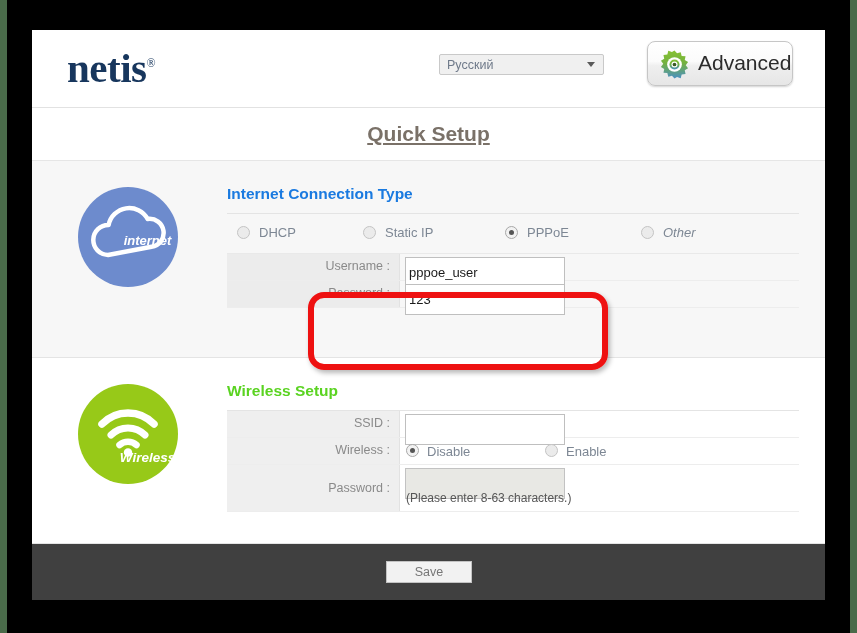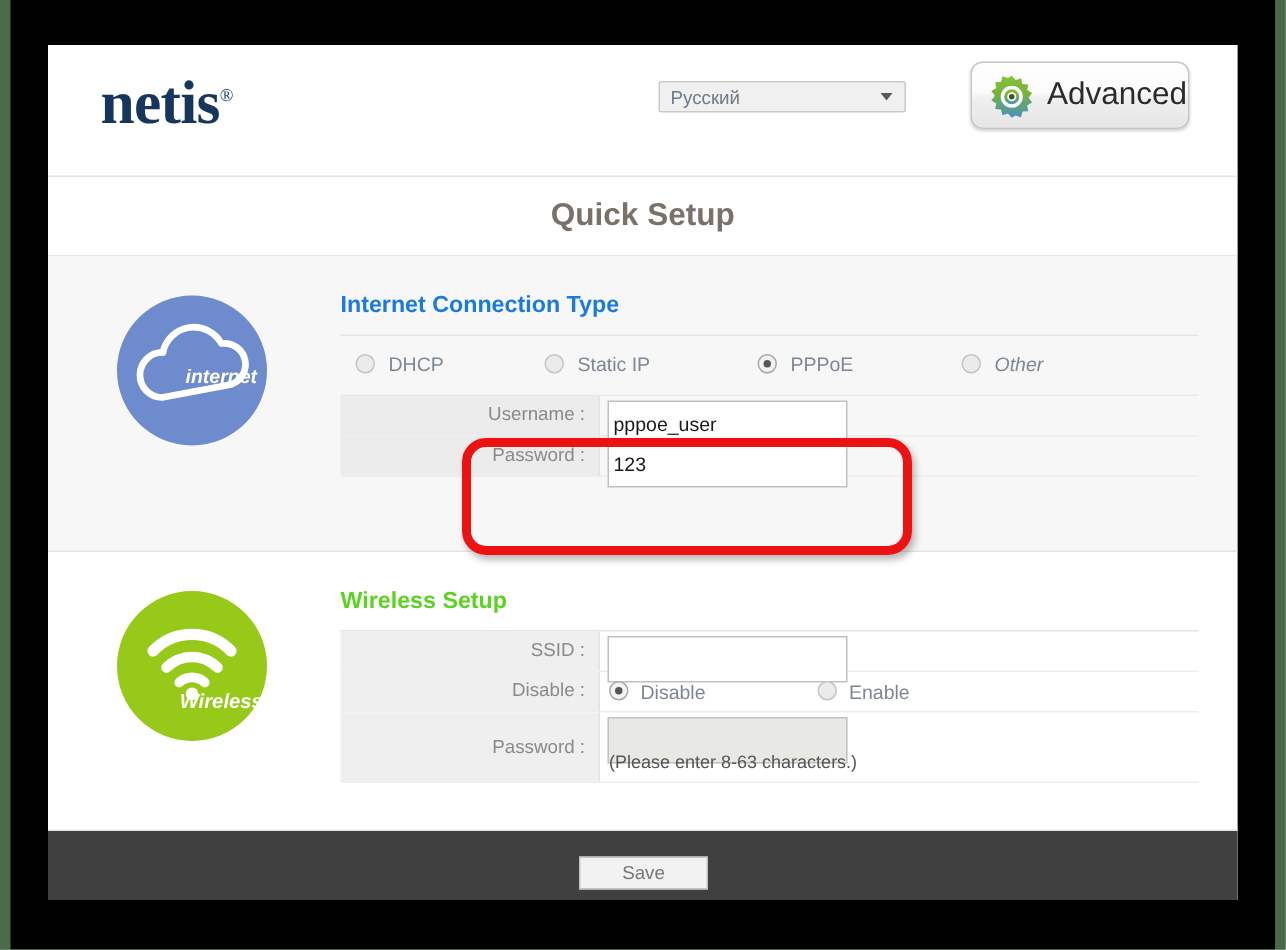--- a/index.html
+++ b/index.html
@@ -24,21 +24,21 @@
     position: absolute;
     left: 32px; top: 30px;
     width: 793px; height: 570px;
     background: #ffffff;
     overflow: hidden;
   }
 
   
   .header {
     position: relative;
-    height: 88px;
+    height: 78px;
     border-bottom: 1px solid #e2e2e2;
     background: #ffffff;
   }
   .logo {
     position: absolute;
     left: 35px; top: 14px;
     font-family: "Liberation Serif", serif;
     font-weight: bold;
     font-size: 41px;
     color: #17365d;
@@ -100,20 +100,21 @@
     background: #ffffff;
     position: relative;
   }
   .page-title {
     position: absolute;
     left: 0; right: 0; top: 14px;
     text-align: center;
     font-size: 21px;
     font-weight: bold;
     color: #7a7168;
+    text-decoration: underline;
   }
 
   
   .section {
     position: relative;
     padding: 0;
   }
   .section.internet {
     background: #f7f7f7;
     height: 197px;
@@ -408,21 +409,21 @@
           <div class="lbl-cell">
             <span class="lbl-text">SSID :</span>
           </div>
           <div class="val-cell">
             <input class="txt-input wide" type="text" value="" style="">
           </div>
         </div>
 
         <div class="form-row">
           <div class="lbl-cell">
-            <span class="lbl-text">Disable :</span>
+            <span class="lbl-text">Wireless :</span>
           </div>
           <div class="val-cell">
             <label class="radio-inline" style="left:5px;">
               <span class="radio checked"></span>
               <span class="radio-label">Disable</span>
             </label>
             <label class="radio-inline" style="left:144px;">
               <span class="radio"></span>
               <span class="radio-label">Enable</span>
             </label>

